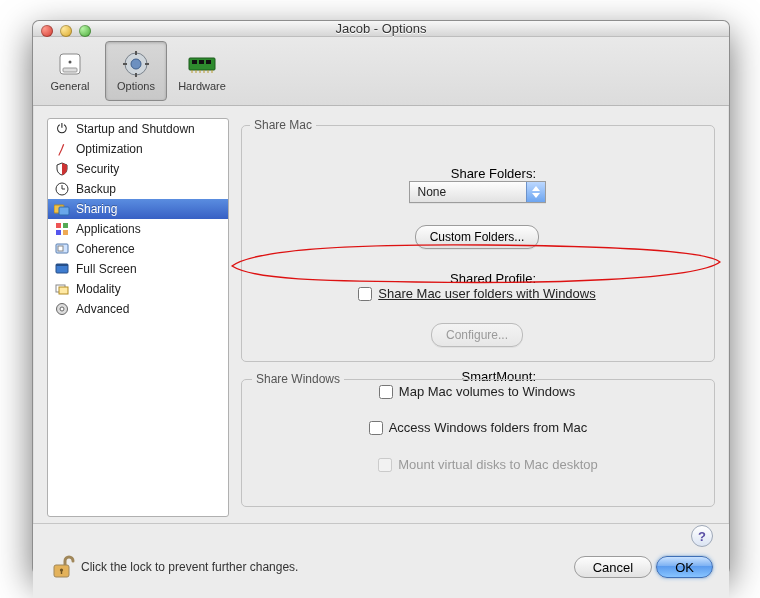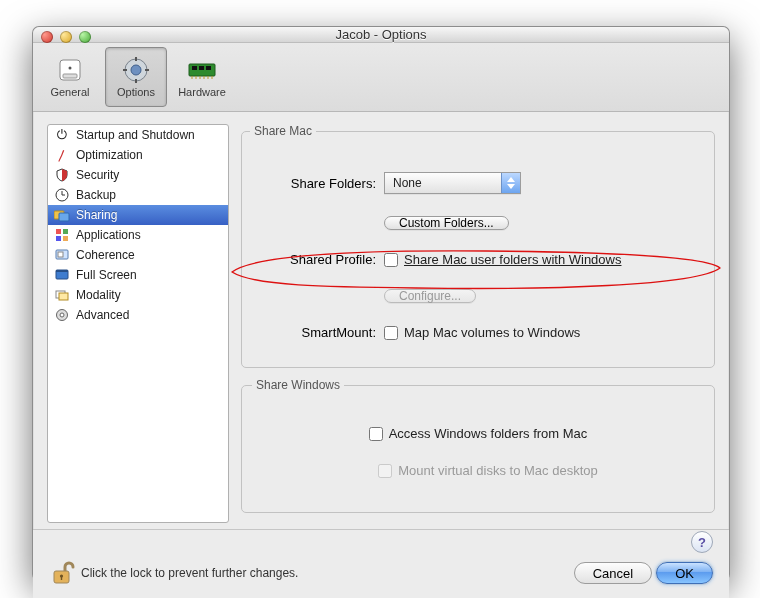--- a/index.html
+++ b/index.html
@@ -1,18 +1,18 @@
 <!DOCTYPE html>
 <html><head>
 <meta charset="utf-8">
 <style>
   html,body{margin:0;padding:0;background:#fff;}
   body{width:760px;height:598px;overflow:hidden;font-family:"Lucida Grande","Helvetica Neue",Arial,sans-serif;font-size:13px;color:#222;}
   .window{
-    position:absolute;left:32px;top:26px;width:696px;height:553px;
+    position:absolute;left:32px;top:20px;width:696px;height:553px;
     border-radius:7px;border:1px solid rgba(0,0,0,.4);
     background:#ececec;
     box-shadow:0 12px 36px rgba(0,0,0,.55),0 0 0 1px rgba(0,0,0,.05) inset;
     display:flex;flex-direction:column;justify-content:space-between;
   }
   .titlebar{
     height:22px;border-top-left-radius:7px;border-top-right-radius:7px;
     background:linear-gradient(#f7f7f7,#d6d6d6);
     border-bottom:1px solid #bdbdbd;
     position:relative;display:flex;align-items:center;
@@ -47,33 +47,33 @@
   .sb-item{display:flex;align-items:center;height:20px;padding:0 6px;font-size:12px;gap:6px;}
   .sb-item.selected{background:linear-gradient(#5a8de0,#3760c4);color:#fff;text-shadow:0 -1px rgba(0,0,0,.3);}
   .sb-item .sico{width:16px;height:16px;display:flex;align-items:center;justify-content:center;font-size:13px;}
 
   .main{flex:1;display:flex;flex-direction:column;position:relative;}
   fieldset.groupbox{
     border:1px solid #c2c2c2;border-radius:5px;background:transparent;
     margin:0 0 10px 0;padding:12px 10px 12px 10px;position:relative;
   }
   fieldset.groupbox>legend{font-size:12px;color:#555;padding:0 4px;}
-  .row{display:flex;align-items:center;margin:22px 0;}
+  .row{display:flex;align-items:center;margin:22px 0;flex-direction:column;}
   .label{width:126px;text-align:right;padding-right:8px;font-size:13px;color:#000;}
   .select{
     display:inline-flex;align-items:center;
     height:20px;border:1px solid #9c9c9c;border-radius:0;
     background:linear-gradient(#fdfdfd,#e2e2e2);
     width:127px;position:relative;overflow:hidden;font-size:12px;padding-left:8px;
     box-shadow:0 1px 0 rgba(0,0,0,.05);
   }
   .select .seg{position:absolute;right:0;top:0;bottom:0;width:18px;background:linear-gradient(#bcd8ff,#6da5f0);border-left:1px solid #6c92c9;display:flex;flex-direction:column;align-items:center;justify-content:center;}
   .select .seg svg{display:block;}
   .aqua-btn{
-    height:14px;padding:0 14px;border:1px solid #9c9c9c;border-radius:11px;
+    height:24px;padding:0 14px;border:1px solid #9c9c9c;border-radius:11px;
     background:linear-gradient(#fdfdfd,#e2e2e2);font-size:12px;
     box-shadow:0 1px 0 rgba(0,0,0,.05);display:inline-flex;align-items:center;
   }
   .aqua-btn.disabled{color:#9a9a9a;border-color:#bbb;background:linear-gradient(#f3f3f3,#e7e7e7);}
   input[type=checkbox]{width:14px;height:14px;margin:0 6px 0 0;}
   .disabled-lbl{color:#9a9a9a;}
 
   .annot{position:absolute;left:-16px;top:108px;width:500px;height:50px;pointer-events:none;}
   .help{
     position:absolute;right:2px;bottom:-30px;

